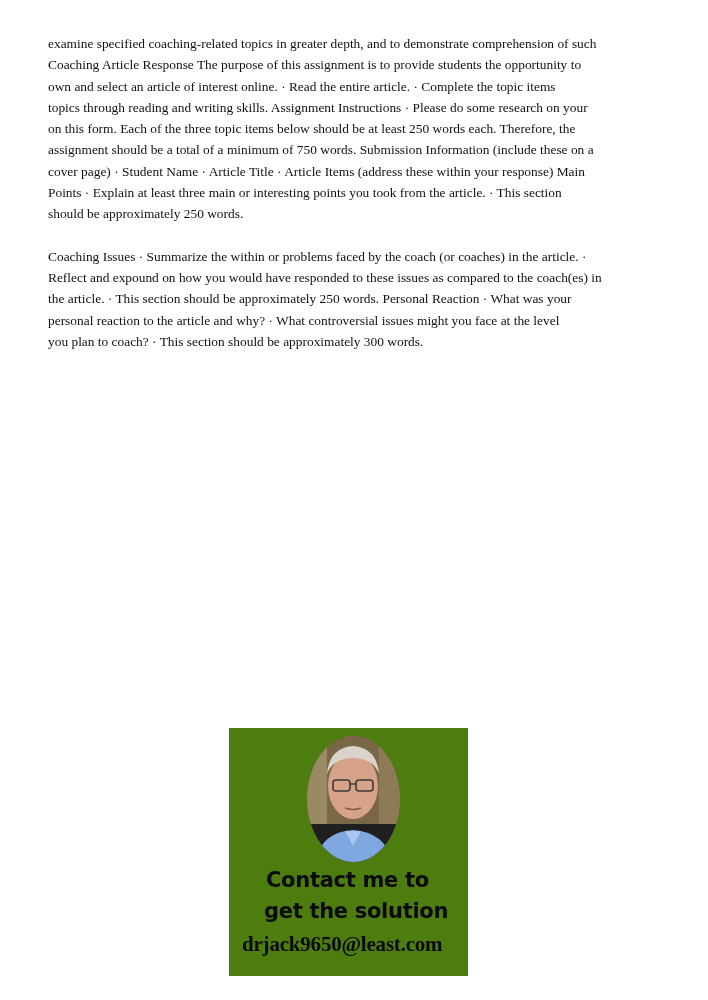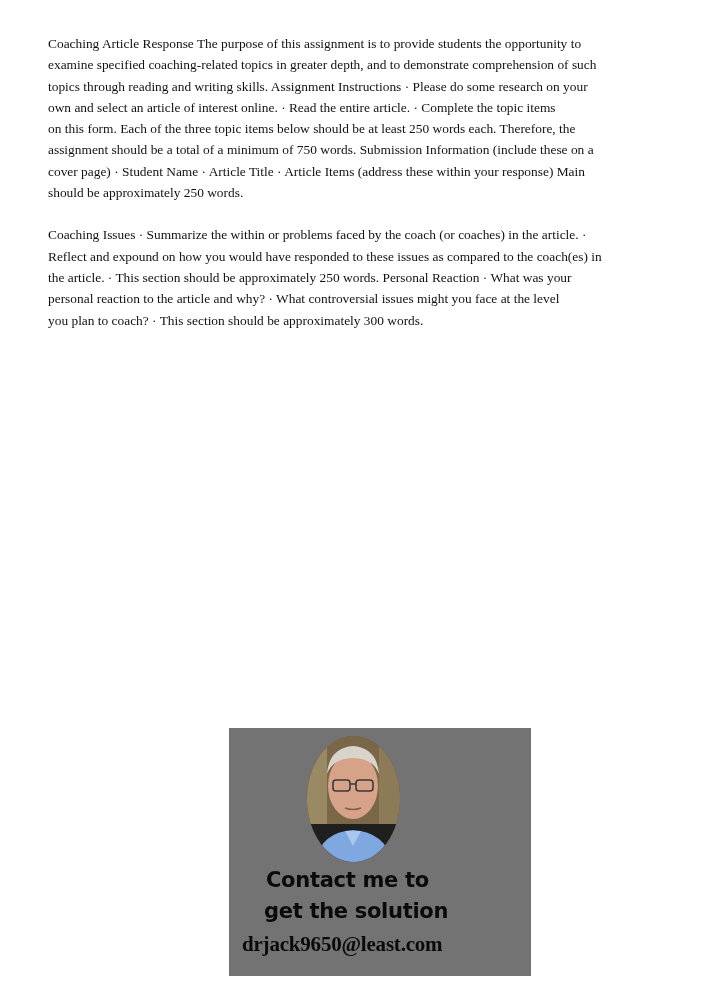--- a/index.html
+++ b/index.html
@@ -6,23 +6,22 @@
     body { width: 708px; height: 1000px; position: relative; overflow: hidden; }
     .doc {
       position: absolute; left: 48px; top: 33px; width: 620px;
       font-family: "Liberation Serif", serif;
       font-size: 13.4px; line-height: 21.3px; color: #111;
     }
     .para { margin: 0; }
     .para + .para { margin-top: 21px; }
     .line { display: block; white-space: nowrap; }
     .promo {
-      position: absolute; left: 229px; top: 728px; width: 270px; height: 248px;
-      background: #737373;
-      padding-left: 32px;
+      position: absolute; left: 229px; top: 728px; width: 239px; height: 248px;
+      background: #4d7c0f;
     }
     .portrait {
       position: absolute; left: 78px; top: 8px; width: 93px; height: 126px;
       border-radius: 50%; overflow: hidden;
       background: #6b5a3e;
     }
     .promo-line1, .promo-line2 {
       position: absolute; left: 0; width: 249px;
       font-family: "DejaVu Sans", sans-serif; font-weight: bold;
       font-size: 21px; color: #0a0a0a; letter-spacing: -0.3px;
@@ -33,27 +32,28 @@
       position: absolute; left: 13px; top: 204px;
       font-family: "Liberation Serif", serif; font-weight: bold;
       font-size: 21px; color: #0a0a0a; letter-spacing: -0.2px;
     }
   </style>
 </head>
 <body>
 
 <div class="doc">
   <p class="para">
+    <span class="line">examine specified coaching-related topics in greater depth, and to demonstrate comprehension of such</span>
     <span class="line">Coaching Article Response The purpose of this assignment is to provide students the opportunity to</span>
-    <span class="line">examine specified coaching-related topics in greater depth, and to demonstrate comprehension of such</span>
+    <span class="line">own and select an article of interest online. · Read the entire article. · Complete the topic items</span>
     <span class="line">topics through reading and writing skills. Assignment Instructions · Please do some research on your</span>
-    <span class="line">own and select an article of interest online. · Read the entire article. · Complete the topic items</span>
     <span class="line">on this form. Each of the three topic items below should be at least 250 words each. Therefore, the</span>
     <span class="line">assignment should be a total of a minimum of 750 words. Submission Information (include these on a</span>
     <span class="line">cover page) · Student Name · Article Title · Article Items (address these within your response) Main</span>
+    <span class="line">Points · Explain at least three main or interesting points you took from the article. · This section</span>
     <span class="line">should be approximately 250 words.</span>
   </p>
   <p class="para">
     <span class="line">Coaching Issues · Summarize the within or problems faced by the coach (or coaches) in the article. ·</span>
     <span class="line">Reflect and expound on how you would have responded to these issues as compared to the coach(es) in</span>
     <span class="line">the article. · This section should be approximately 250 words. Personal Reaction · What was your</span>
     <span class="line">personal reaction to the article and why? · What controversial issues might you face at the level</span>
     <span class="line">you plan to coach? · This section should be approximately 300 words.</span>
   </p>
 </div>

